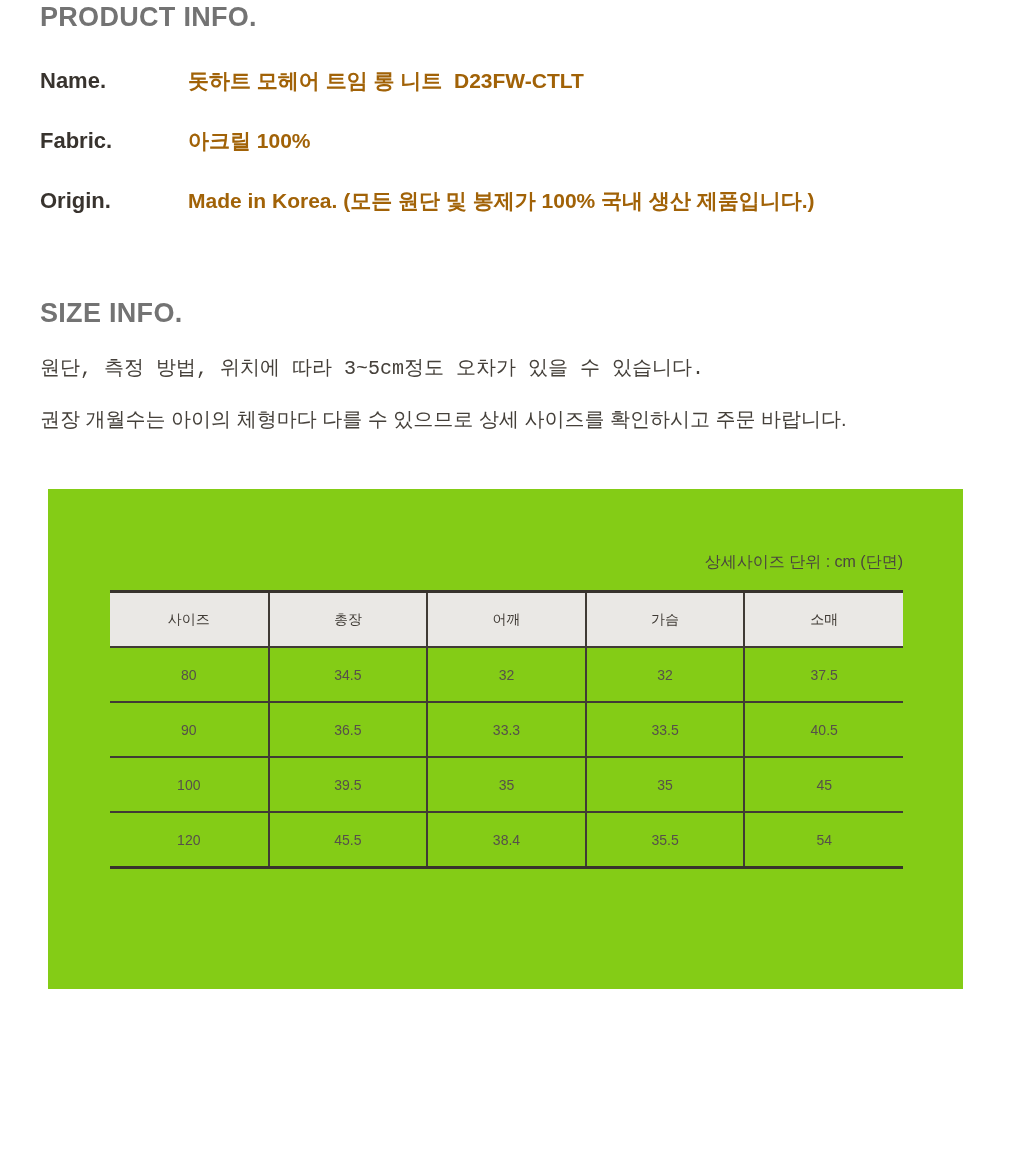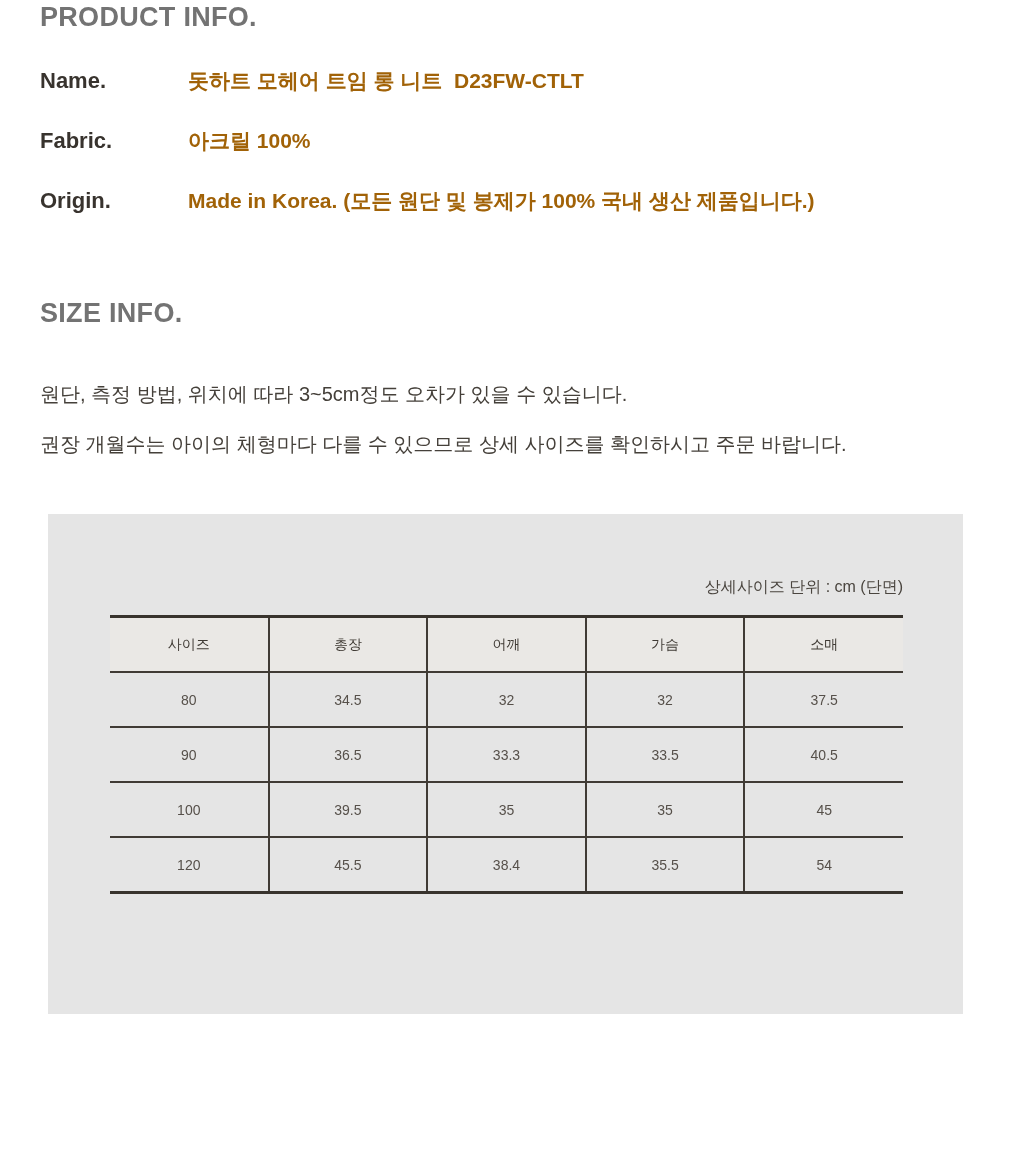--- a/index.html
+++ b/index.html
@@ -42,28 +42,28 @@
   }
 
   #size-guide-title { margin-top: 81px; }
 
   .guide-note {
     font-size: 20px;
     color: #45403a;
     line-height: 28px;
     margin: 22px 0 0 0;
   }
-  .guide-note.first { margin-top: 51px; }
+  .guide-note.first { margin-top: 26px; font-family: Liberation Mono, monospace; }
 
   .size-panel {
     box-sizing: border-box;
     margin: 56px 0 0 8px;
     width: 915px;
     height: 500px;
-    background: #e5e5e5;
+    background: #84cc16;
     padding: 62px 60px 0 62px;
   }
   .unit-note {
     text-align: right;
     font-size: 16px;
     color: #4a453f;
     line-height: 22px;
   }
 
   table.size-table {

